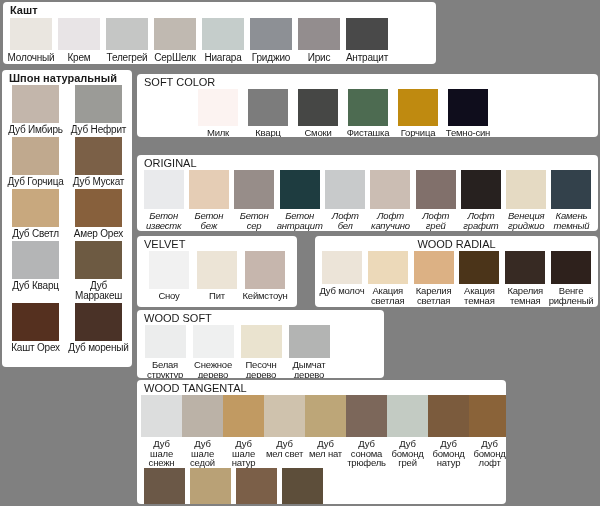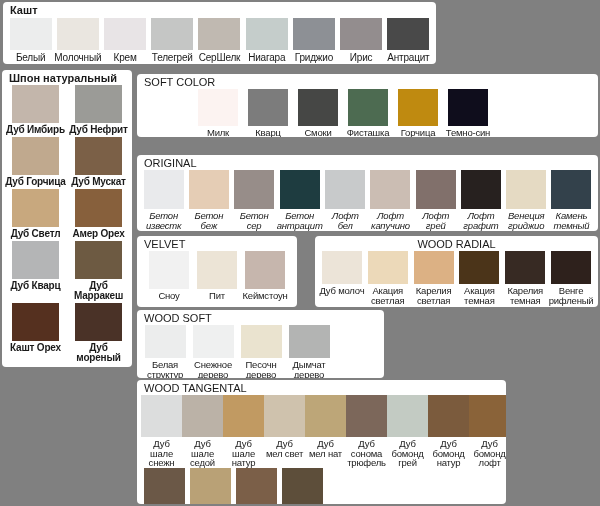--- a/index.html
+++ b/index.html
@@ -58,21 +58,21 @@
   
   #enamel-panel { left: 3px; top: 2px; width: 433px; height: 62px; }
   #enamel-panel .row { padding-top: 1px; }
   #enamel-panel .sw { width: 48px; }
   #enamel-panel .chip { width: 42px; height: 32px; }
   #enamel-panel .cap { font-size: 10px; line-height: 10px; margin-top: 3px; }
 
   
   #veneer-panel { left: 2px; top: 70px; width: 130px; height: 297px; }
   #veneer-panel .grid { display: flex; flex-wrap: wrap; padding: 0 2px; }
-  #veneer-panel .sw { width: 63px; margin-bottom: 2px; font-weight: bold; }
+  #veneer-panel .sw { width: 63px; margin-bottom: 2px; }
   #veneer-panel .chip { width: 47px; height: 38px; }
   #veneer-panel .cap { font-size: 10px; line-height: 10px; margin-top: 2px; }
 
   
   #soft-panel { left: 137px; top: 74px; width: 461px; height: 63px; }
   #soft-panel .sw { width: 50px; }
   #soft-panel .chip { width: 40px; height: 37px; }
   #soft-panel .row { padding-left: 6px; align-items: flex-end; height: 58px; }
   #soft-panel .sw { justify-content: flex-end; height: 100%; }
 
@@ -107,24 +107,20 @@
   #tangental-panel .chip { width: 41px; height: 42px; }
   #tangental-panel .row2 { margin-top: 0px; }
 </style>
 </head>
 <body style="background: rgb(128, 128, 128);">
 
 <div class="panel" id="enamel-panel">
   <div class="panel-title bold">Кашт</div>
   <div class="row" id="enamel-row">
       <div class="sw">
-        <span class="chip" style="background: rgb(236, 237, 237);"></span>
-        <span class="cap">Белый</span>
-      </div>
-      <div class="sw">
         <span class="chip" style="background: rgb(234, 230, 224);"></span>
         <span class="cap">Молочный</span>
       </div>
       <div class="sw">
         <span class="chip" style="background: rgb(232, 228, 230);"></span>
         <span class="cap">Крем</span>
       </div>
       <div class="sw">
         <span class="chip" style="background: rgb(197, 198, 197);"></span>
         <span class="cap">Телегрей</span>

